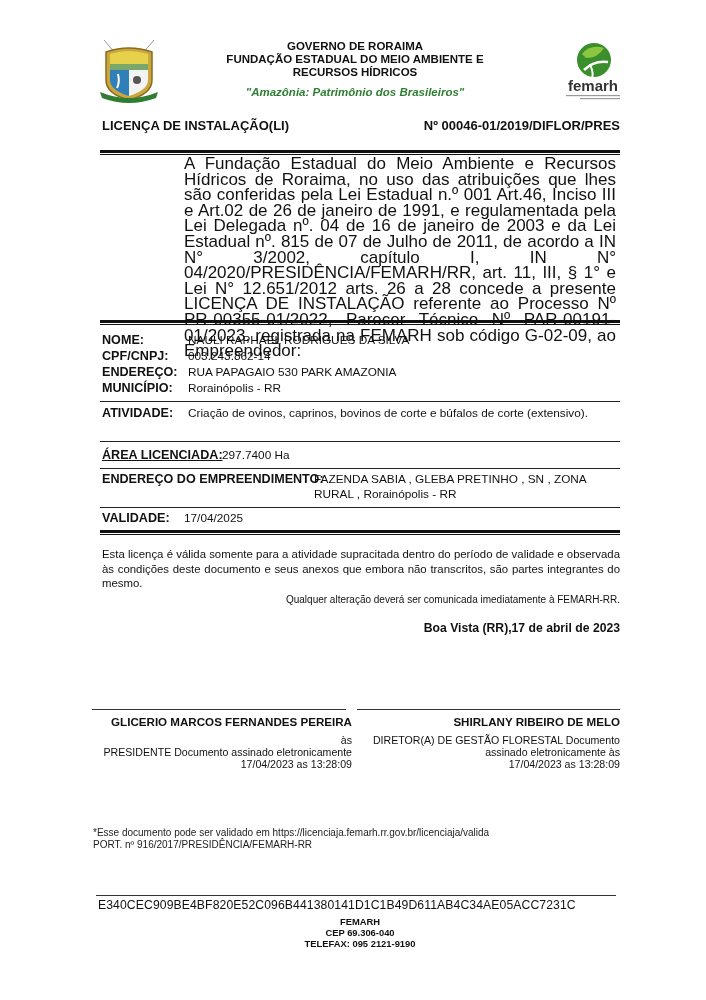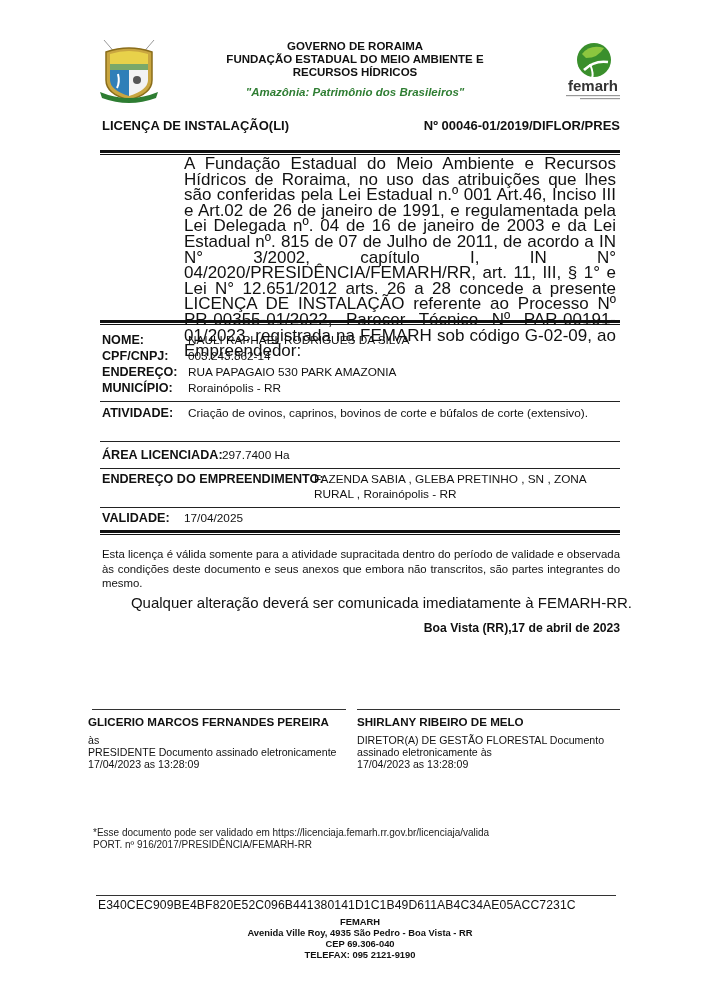--- a/index.html
+++ b/index.html
@@ -25,25 +25,25 @@
     .rule-single { height: 1px; background: #222; }
 
     
     .preamble { left: 184px; top: 156px; width: 432px; font-size: 17px; line-height: 15.6px; text-align: justify; }
 
     
     .lbl { font-weight: bold; font-size: 12.6px; }
     .val { font-size: 11.8px; }
 
     .notice { left: 102px; top: 547px; width: 518px; font-size: 11.4px; line-height: 14.5px; text-align: justify; }
-    .notice2 { right: 74px; top: 594px; font-size: 15px; text-align: center; }
+    .notice2 { right: 86px; top: 594px; font-size: 10px; text-align: center; }
     .place-date { right: 86px; top: 621px; font-weight: bold; font-size: 12.2px; text-align: right; padding-left: 15px; }
 
     
-    .sig-block { top: 714px; text-align: left; }
+    .sig-block { top: 714px; text-align: right; }
     .sig-name { font-weight: bold; font-size: 11.6px; line-height: 16px; margin-bottom: 4px; }
     .sig-role { font-size: 10.6px; line-height: 12px; }
 
     
     .valid-note { left: 93px; top: 827px; font-size: 10px; line-height: 11.5px; color: #222; }
 
     .hash { left: 98px; top: 898px; font-size: 12.2px; letter-spacing: 0.1px; }
     .footer { left: 180px; width: 360px; top: 916px; text-align: center; font-weight: bold; font-size: 9.4px; line-height: 11px; }
   </style>
 </head>
@@ -102,21 +102,21 @@
 <div class="abs lbl" style="left:102px; top:381px;">MUNICÍPIO:</div>
 <div class="abs val" style="left:188px; top:381px;">Rorainópolis - RR</div>
 
 <div class="abs rule-single" style="left:100px; top:401px; width:520px;"></div>
 
 <div class="abs lbl" style="left:102px; top:406px;">ATIVIDADE:</div>
 <div class="abs val" style="left:188px; top:406px;">Criação de ovinos, caprinos, bovinos de corte e búfalos de corte (extensivo).</div>
 
 <div class="abs rule-single" style="left:100px; top:441px; width:520px;"></div>
 
-<div class="abs lbl" style="left:102px; top:448px;">ÁREA LICENCIADA:</div>
+<div class="abs lbl" style="left:102px; top:448px;text-decoration:underline;">ÁREA LICENCIADA:</div>
 <div class="abs val" style="left:222px; top:448px;">297.7400 Ha</div>
 
 <div class="abs rule-single" style="left:100px; top:468px; width:520px;"></div>
 
 <div class="abs lbl" style="left:102px; top:472px;">ENDEREÇO DO EMPREENDIMENTO:</div>
 <div class="abs val" style="left:314px; top:472px;">FAZENDA SABIA , GLEBA PRETINHO , SN , ZONA</div>
 <div class="abs val" style="left:314px; top:487px;">RURAL , Rorainópolis - RR</div>
 
 <div class="abs rule-single" style="left:100px; top:507px; width:520px;"></div>
 
@@ -149,16 +149,15 @@
 <div class="abs valid-note">
   <div>*Esse documento pode ser validado em https://licenciaja.femarh.rr.gov.br/licenciaja/valida</div>
   <div>PORT. nº 916/2017/PRESIDÊNCIA/FEMARH-RR</div>
 </div>
 
 <div class="abs rule-single" style="left:96px; top:895px; width:520px; background:#333;"></div>
 <div class="abs hash">E340CEC909BE4BF820E52C096B441380141D1C1B49D611AB4C34AE05ACC7231C</div>
 
 <div class="abs footer">
   <div>FEMARH</div>
-  <div>Avenida Ville Roy, 4935 São Pedro - Boa Vista - RR</div>
   <div>CEP 69.306-040</div>
   <div>TELEFAX: 095 2121-9190</div>
 </div>
 
 </body></html>

